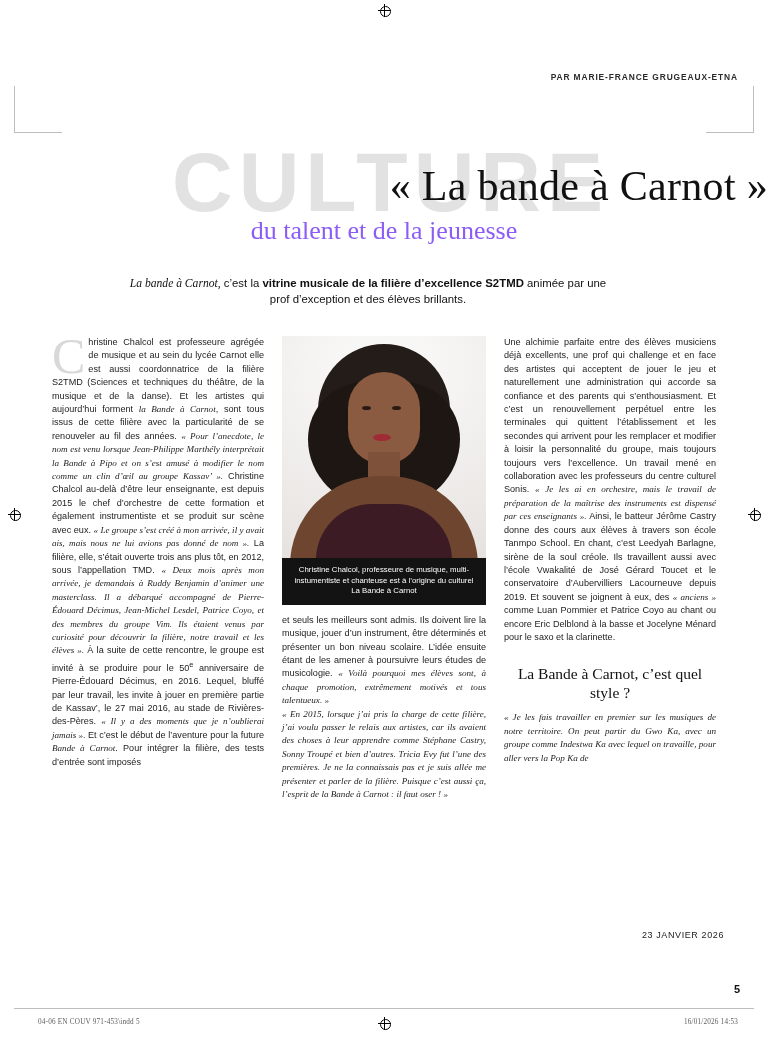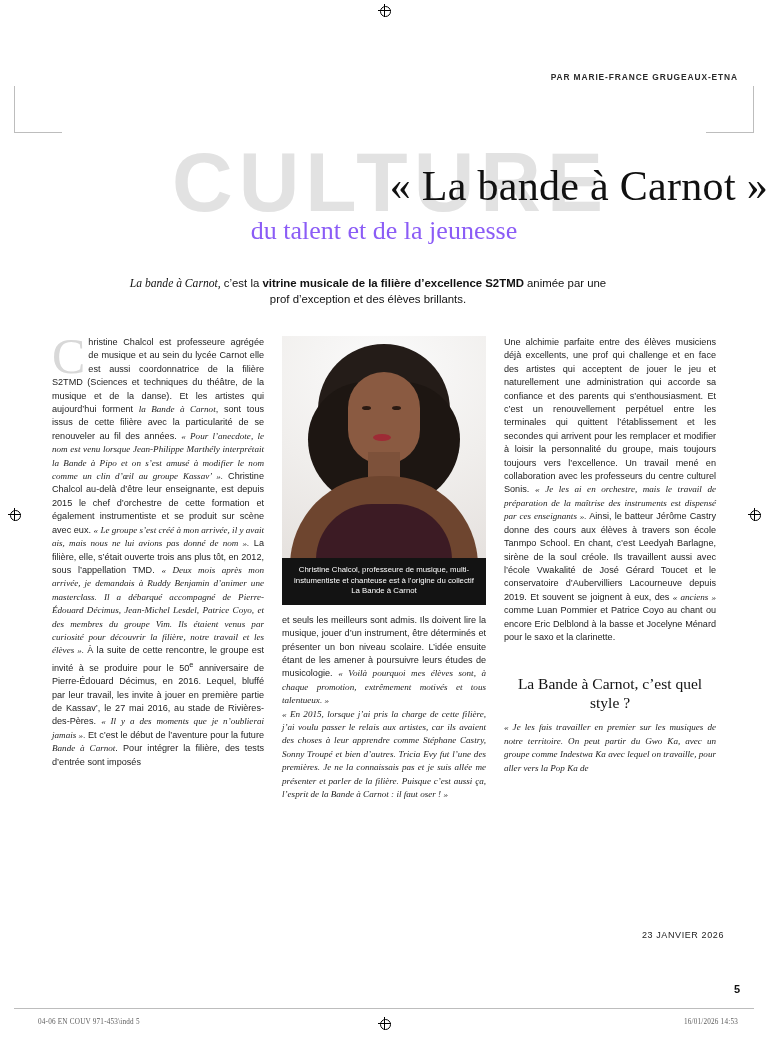--- a/index.html
+++ b/index.html
@@ -122,21 +122,21 @@
   .ph-eye.r{left:110px;top:70px;}
   .ph-lip{position:absolute;left:91px;top:98px;width:18px;height:7px;border-radius:50%;background:#9e2b35;}
   .caption{
     width:204px;box-sizing:border-box;background:#131313;color:#fff;
     font-size:7.8px;line-height:10.6px;text-align:center;padding:7px 10px 8px;
   }
 
   .crosshead{
     font-family:"Liberation Serif", serif;
     font-size:16.5px;line-height:19px;text-align:center;color:#111;
-    margin:30px 0 9px;
+    margin:20px 0 9px;
   }
   .crosshead.wide{font-size:15.5px;}
   .gap{height:9px;}
 
   
   .issue{
     position:absolute;right:44px;top:930px;font-size:9px;letter-spacing:.6px;color:#222;
   }
   .pagenum{
     position:absolute;right:28px;top:983px;font-size:11px;font-weight:700;color:#111;
@@ -190,21 +190,21 @@
       <div class="ph-hair2"></div>
       <div class="ph-face"></div>
       <div class="ph-eye l"></div>
       <div class="ph-eye r"></div>
       <div class="ph-lip"></div>
       <div class="ph-neck"></div>
       <div class="ph-shoulders"></div>
       <div class="ph-dress"></div>
 
     </div>
-    <div class="caption">Christine Chalcol, professeure de musique, multi-instumentiste et chanteuse est à l’origine du collectif La Bande à Carnot</div>
+    <div class="caption">Christine Chalcol, professeure de musique, multi-instumentiste et chanteuse est à l’origine du culturel La Bande à Carnot</div>
 
     <div class="col" style="position:static;width:204px;">
       <div class="gap"></div>
       <p>
         <span>et seuls les meilleurs sont admis. Ils doivent lire la musique, jouer d’un instrument, être déterminés et présenter un bon niveau scolaire. L’idée ensuite étant de les amener à poursuivre leurs études de musicologie. </span><span class="it">« Voilà pourquoi mes élèves sont, à chaque promotion, extrêmement motivés et tous talentueux. »</span>
       </p>
       <p class="it">« En 2015, lorsque j’ai pris la charge de cette filière, j’ai voulu passer le relais aux artistes, car ils avaient des choses à leur apprendre comme Stéphane Castry, Sonny Troupé et bien d’autres. Tricia Evy fut l’une des premières. Je ne la connaissais pas et je suis allée me présenter et parler de la filière. Puisque c’est aussi ça, l’esprit de la Bande à Carnot : il faut oser ! »</p>
     </div>
   </div>
 

